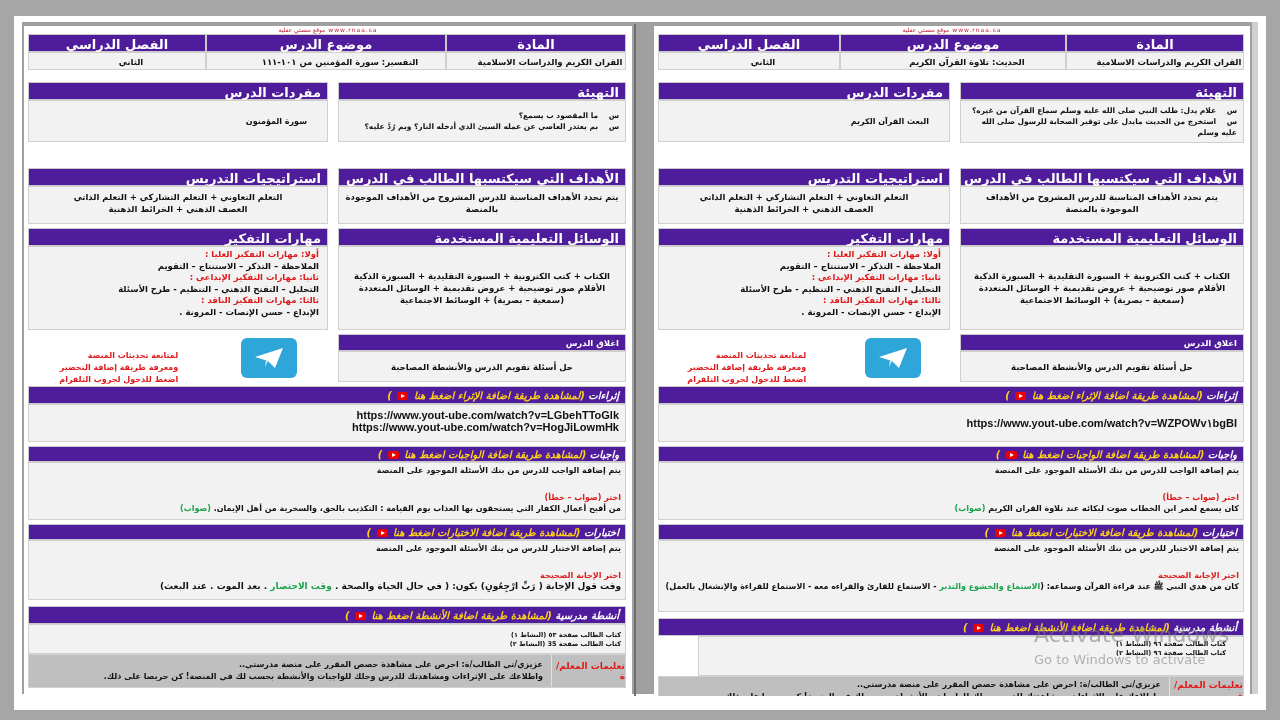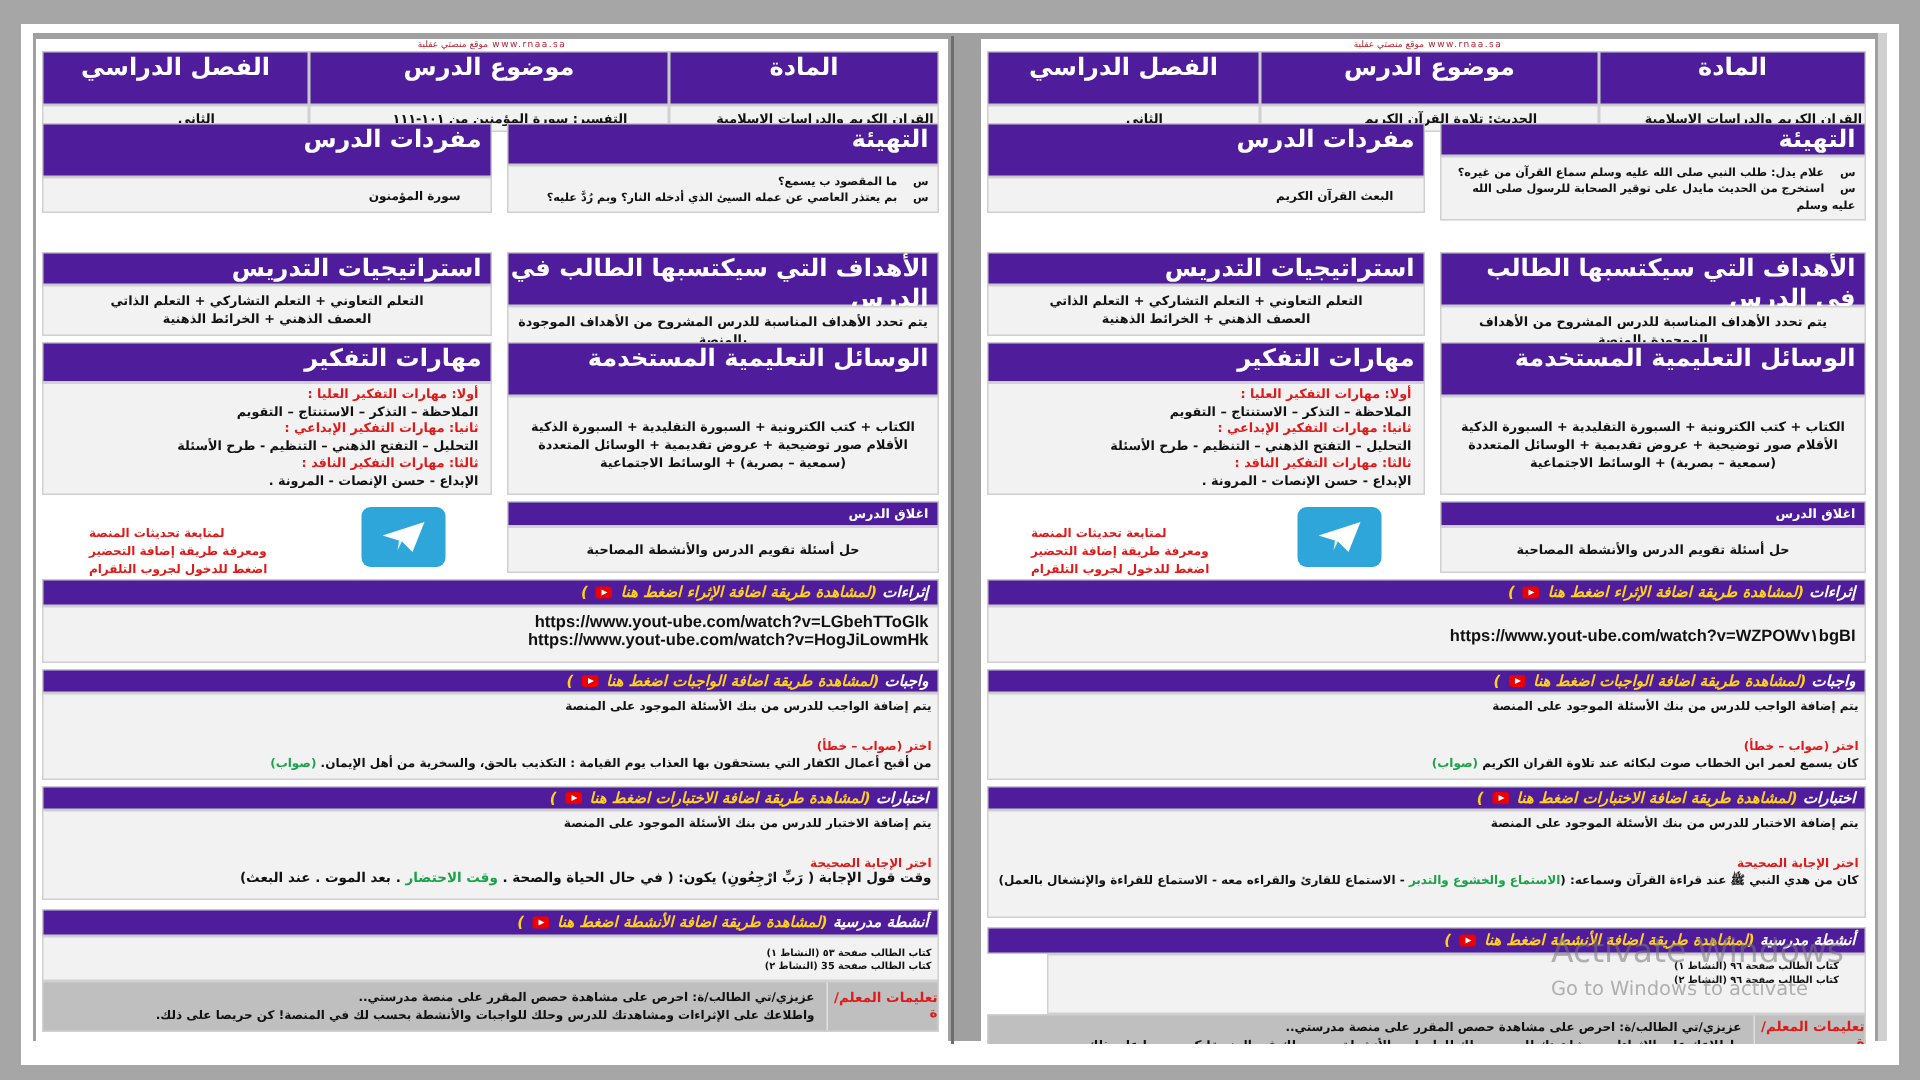--- a/index.html
+++ b/index.html
@@ -9,37 +9,37 @@
   .inner { position: absolute; left: 22px; top: 22px; width: 1234px; height: 672px; background: #a0a0a0; }
   .page { position: absolute; top: 26px; height: 670px; background: #fff; overflow: hidden; direction: rtl; }
   .page.left { left: 24px; width: 608px; }
   .page.right { left: 654px; width: 596px; }
   .divider { position: absolute; left: 634px; top: 24px; width: 2px; height: 672px; background: #6e6e6e; }
   .rightedge { position: absolute; left: 1252px; top: 22px; width: 6px; height: 672px; background: #d0d0d0; }
 
   .watermark { position: absolute; top: 0; height: 8px; font-size: 6px; color: #b23; text-align: center; width: 100%; line-height: 8px; letter-spacing: 1px; }
   .pad { position: absolute; left: 4px; right: 6px; }
 
-  .hdr { background: #4f1d9c; color: #fff; font-weight: bold; font-size: 16px; height: 36px; line-height: 20px; padding-right: 6px; border: 1px solid #c9c9c9; }
+  .hdr { background: #4f1d9c; color: #fff; font-weight: bold; font-size: 13px; height: 18px; line-height: 20px; padding-right: 6px; border: 1px solid #c9c9c9; }
   .cell { background: #f2f2f2; border: 1px solid #d0d0d0; font-size: 8.5px; font-weight: bold; color: #111; padding-left: 28px; }
   .toptable { display: flex; direction: rtl; }
   .toptable .col { display: flex; flex-direction: column; }
   .toptable .hdr { text-align: center; padding: 0; }
   .toptable .cell { height: 18px; line-height: 18px; text-align: center; }
   .row2 { display: flex; direction: rtl; gap: 10px; }
   .box { display: flex; flex-direction: column; }
   .box .cell { flex: 1; padding: 4px 6px; }
   .red { color: #e01a1a; }
   .green { color: #1aa34a; }
   .yellow { color: #ffd21a; }
   .wide .hdr { font-size: 10px; font-style: italic; }
   .yt { display: inline-block; width: 11px; height: 8px; background: #e00; border-radius: 2px; vertical-align: middle; position: relative; margin: 0 2px; }
   .yt::after { content: ""; position: absolute; left: 4px; top: 2px; border-left: 4px solid #fff; border-top: 2px solid transparent; border-bottom: 2px solid transparent; }
   .tg { width: 56px; height: 40px; background: #2ea6d9; border-radius: 6px; display: flex; align-items: center; justify-content: center; }
-  .promo { font-size: 8px; font-weight: bold; color: #e01a1a; text-align: left; line-height: 12px; margin-top: 19px; }
+  .promo { font-size: 8px; font-weight: bold; color: #e01a1a; text-align: right; line-height: 12px; margin-top: 19px; }
   .url { direction: ltr; text-align: right; font-family: "Liberation Sans", sans-serif; font-weight: bold; font-size: 11px; color: #111; }
   .teacher { display: flex; direction: rtl; background: #bfbfbf; border: 1px solid #d0d0d0; height: 34px; }
   .teacher .lbl { width: 74px; color: #e01a1a; font-weight: bold; font-size: 9px; display: flex; align-items: center; justify-content: center; border-left: 1px solid #e0e0e0; }
   .teacher .msg { flex: 1; font-size: 8px; font-weight: bold; padding: 4px 8px; line-height: 12px; color: #111; }
   .activate { position: absolute; font-family: "DejaVu Sans", sans-serif; color: rgba(120,120,120,0.55); pointer-events: none; direction: ltr; }
 </style>
 </head>
 <body>
 
 <div class="frame"></div>

